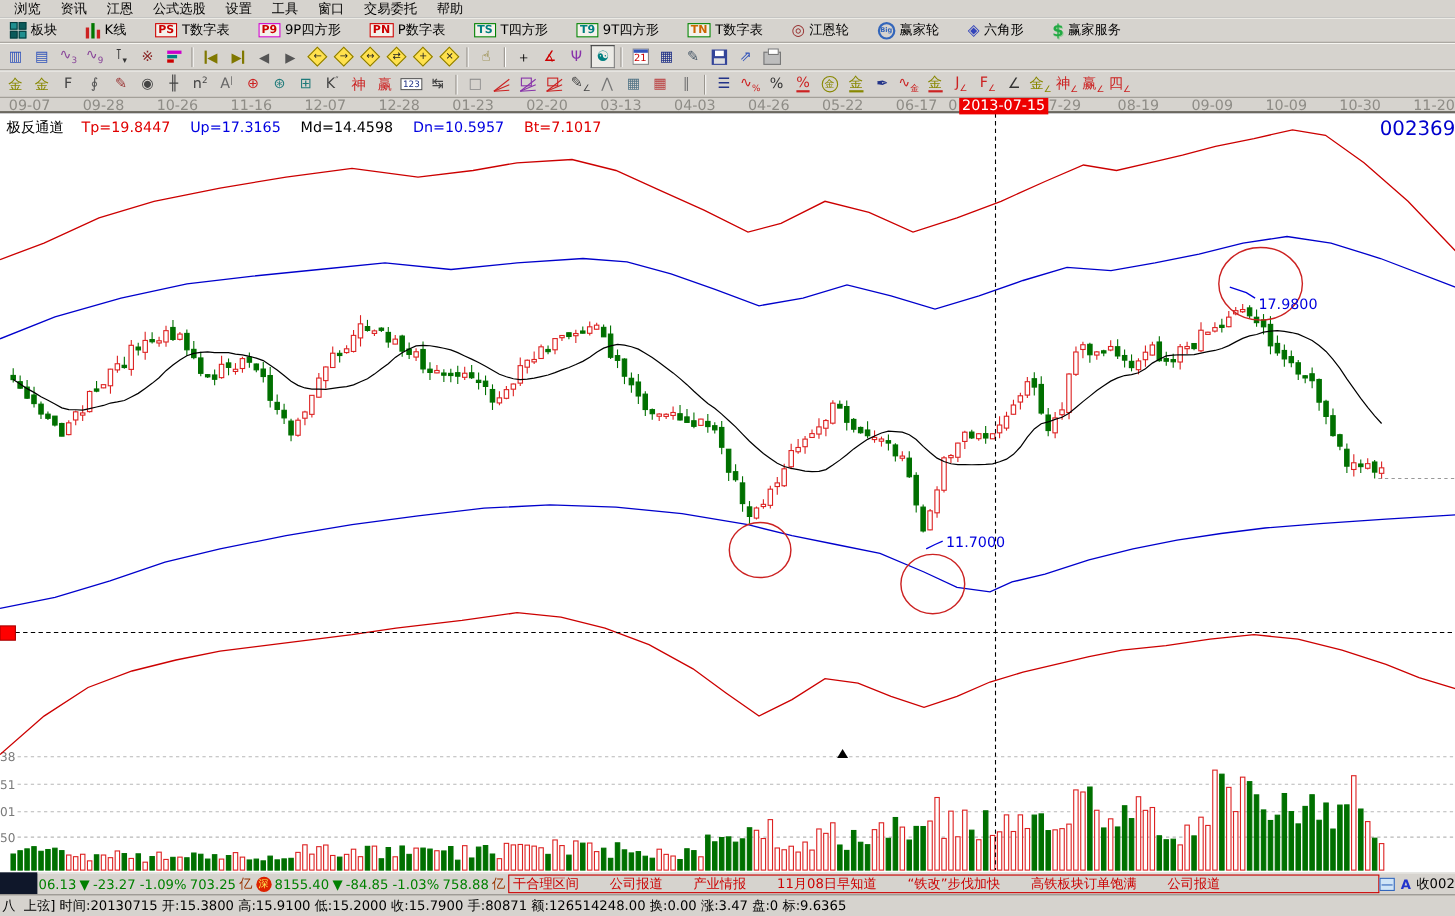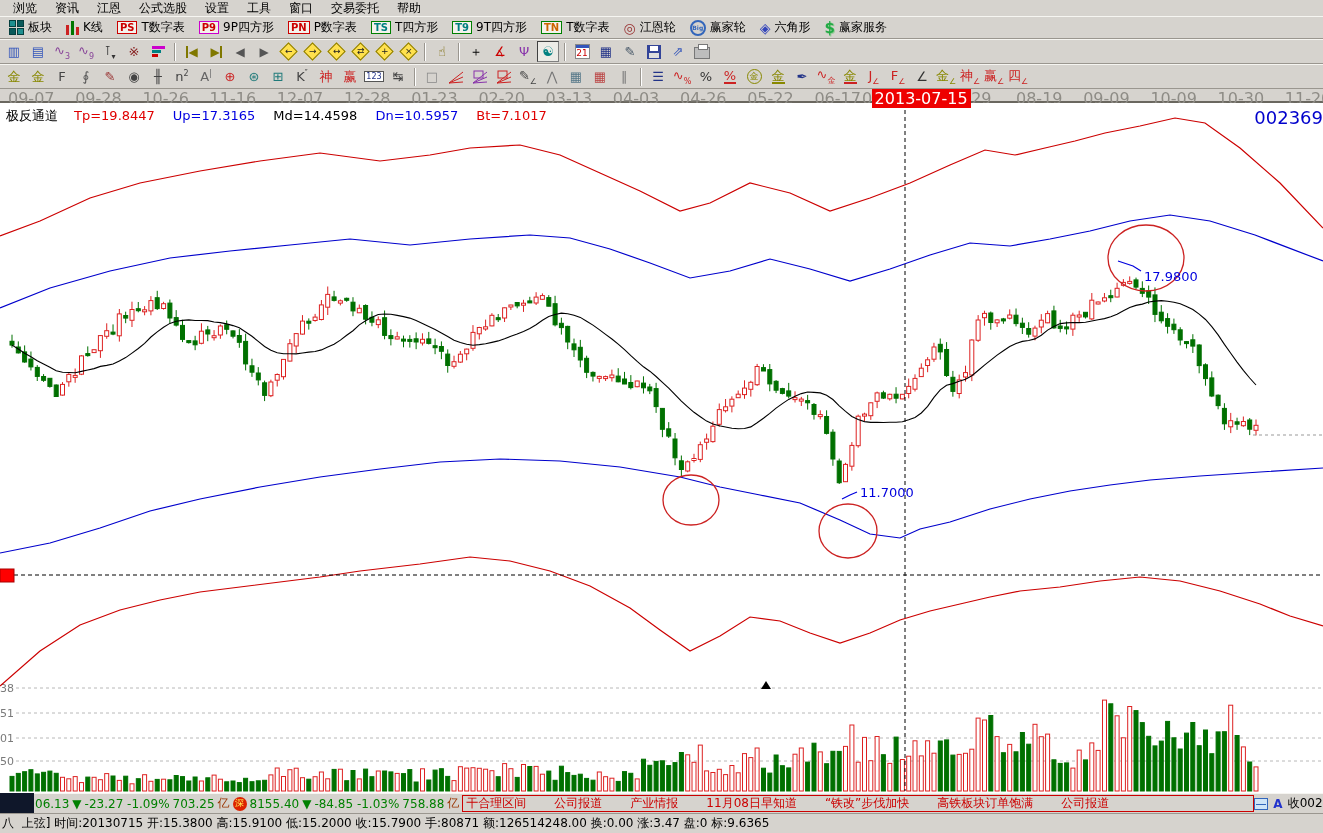--- a/index.html
+++ b/index.html
@@ -4,21 +4,21 @@
 <style>
   *{box-sizing:border-box;margin:0;padding:0;}
   html,body{background:#d6d3ce;}
   body{font-family:"DejaVu Sans",sans-serif;font-size:12px;color:#000;}
   #app{position:relative;width:1323px;height:833px;background:#0f172a;overflow:hidden;}
 
   .menubar{height:16px;display:flex;align-items:center;padding-left:4px;background:#d6d3ce;}
   .menu-item{padding:1px 9px;white-space:nowrap;cursor:default;}
 
   .tb{display:flex;align-items:center;background:#d6d3ce;border-top:1px solid #f6f5f1;border-bottom:1px solid #9a968f;padding:0 2px;}
-  .tb1{height:23px;}
+  .tb1{height:23px;gap:12px;}
   .tb2{height:25px;}
   .tb3{height:25px;}
   .tool{display:flex;align-items:center;gap:4px;padding:0 7px;height:21px;white-space:nowrap;cursor:default;}
   .tool-label{font-size:12px;}
   .badge{font-size:10px;font-weight:bold;border:1px solid;padding:0 2px;line-height:11px;background:#f4f2ec;}
   .icon-btn{min-width:22px;height:21px;display:flex;align-items:center;justify-content:center;margin:0 1px;font-size:13px;cursor:default;}
   .icon-btn.pressed{border:1px solid #808080;border-top-color:#404040;border-left-color:#404040;background:#ecebe6;}
   .sep{width:2px;height:18px;border-left:1px solid #9a968f;border-right:1px solid #ffffff;margin:0 4px;}
   .charsub sub,.charsub sup{font-size:8px;}
   .ulch{border-bottom:2px solid currentColor;line-height:1;}
@@ -44,21 +44,21 @@
   .hist{display:flex;flex-direction:column;gap:1px;align-items:flex-start;}
   .hist i{height:3px;display:block;}
   .h1{width:13px;background:#cc00cc;}
   .h2{width:9px;background:#008080;}
   .h3{width:6px;background:#cc0000;}
   .circlechar{width:15px;height:15px;border:1px solid currentColor;border-radius:50%;display:flex;align-items:center;justify-content:center;font-size:9px;}
   .badge123{font-size:8px;border:1px solid #555;padding:0 1px;background:#fff;color:#223388;}
   .bigwheel{width:16px;height:16px;border:2px solid #3366bb;border-radius:50%;font-size:6px;color:#3366bb;display:flex;align-items:center;justify-content:center;font-weight:bold;}
   .dollar{color:#22aa44;font-weight:bold;font-size:15px;text-shadow:1px 1px 0 #99cc99;}
 
-  .dateaxis{height:14px;position:relative;background:#d6d3ce;border-bottom:2px solid #6a675f;font-size:16px;color:#8e8c86;}
+  .dateaxis{height:14px;position:relative;background:#d6d3ce;border-bottom:2px solid #6a675f;font-size:13px;color:#8e8c86;}
   .date-tick{position:absolute;top:0;white-space:nowrap;}
   .date-tick.hl{background:#ee0000;color:#ffffff;padding:0 3px;z-index:2;}
 
   .chart{position:relative;height:690px;background:#ffffff;}
   .chart svg{position:absolute;top:0;left:0;}
   .chart-header{position:absolute;top:4px;left:6px;font-size:13px;white-space:nowrap;}
   .ind-name{color:#000;margin-right:16px;}
   .param{margin-right:18px;}
   .chart-code{position:absolute;top:4px;right:0;color:#0000cc;font-size:18px;}
 

